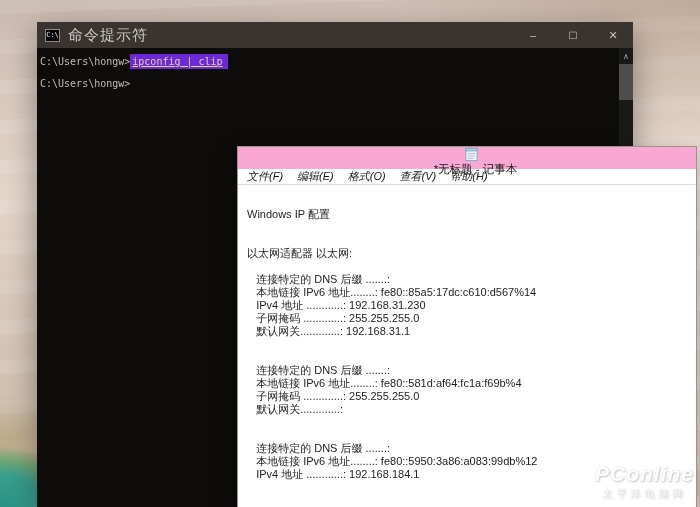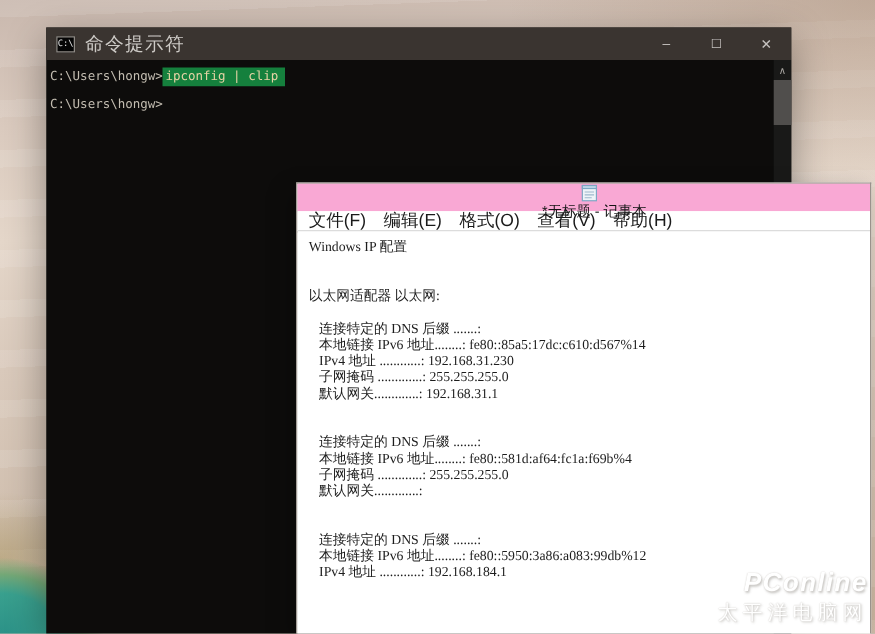--- a/index.html
+++ b/index.html
@@ -37,21 +37,21 @@
     color:#c6c3c0; font-size:11px; cursor:default;
   }
   .cmd-ctl.max { font-size:10px; }
   .cmd-body {
     position:absolute; left:0; right:14px; top:26px; bottom:0;
     font-family:"DejaVu Sans Mono",monospace; font-size:10px; color:#c3bdb1;
     padding:7px 0 0 3px;
   }
   .cmd-line { height:22px; line-height:14px; white-space:pre; }
   .cmd-selected {
-    background:#15803d; color:#e5d3a5; padding:2px 5px 2px 2px;
+    background:#6d28d9; color:#e5d3a5; padding:2px 5px 2px 2px;text-decoration:underline;
   }
   .cmd-scrollbar {
     position:absolute; top:26px; right:0; bottom:0; width:14px; background:#191918;
   }
   .cmd-scroll-up {
     height:16px; display:flex; align-items:center; justify-content:center;
     color:#a9a6a2; font-size:8px;
   }
   .cmd-scroll-thumb { height:36px; background:#504e4c; }
 
@@ -61,41 +61,41 @@
     background:#ffffff; border:1px solid #9a928b; border-bottom:none;
     box-shadow:-6px 6px 18px rgba(0,0,0,.22);
   }
   .np-titlebar { height:22px; display:flex; align-items:center; padding-left:9px; background:#f9a8d4;flex-direction:column; }
   .np-icon { width:15px; height:15px; flex:0 0 auto; }
   .np-title { font-size:11.5px; color:#141414; margin-left:8px; }
   .np-menubar {
     height:16px; display:flex; align-items:center; padding-left:2px;
     border-bottom:1px solid #dcdcdc; background:#fff;
   }
-  .np-menu-item { font-size:14px; color:#1a1a1a; padding:0 7px; cursor:default; }
+  .np-menu-item { font-size:11px; color:#1a1a1a; padding:0 7px; cursor:default;font-style:italic; }
   .np-content {
     position:absolute; top:39px; left:0; right:0; bottom:0; overflow:hidden;
-    padding:6px 0 0 9px; background:#fff;font-family:Liberation Serif, serif;
+    padding:22px 0 0 9px; background:#fff;
   }
   .np-line {
     font-size:11px; line-height:13px; min-height:13px; white-space:pre; color:#1d1d1d;
   }
 
   
   .watermark {
     position:absolute; right:6px; bottom:6px; z-index:60; text-align:center;
     color:#ffffff; opacity:.8; pointer-events:none;
   }
   .wm-brand {
     font-size:21px; font-weight:bold; font-style:italic; letter-spacing:1px;
     text-shadow:0 0 1px #b9b4ae, 1px 1px 2px rgba(130,125,118,.55);
     text-align:right;
   }
   .wm-sub {
-    font-size:16px; letter-spacing:4px; margin-top:1px;
+    font-size:10px; letter-spacing:4px; margin-top:1px;
     text-shadow:0 0 1px #b9b4ae, 1px 1px 2px rgba(130,125,118,.55);
     text-align:center;
   }
 </style>
 </head>
 <body>
 
 <div class="desktop">
 
   <div class="cmd-window">

